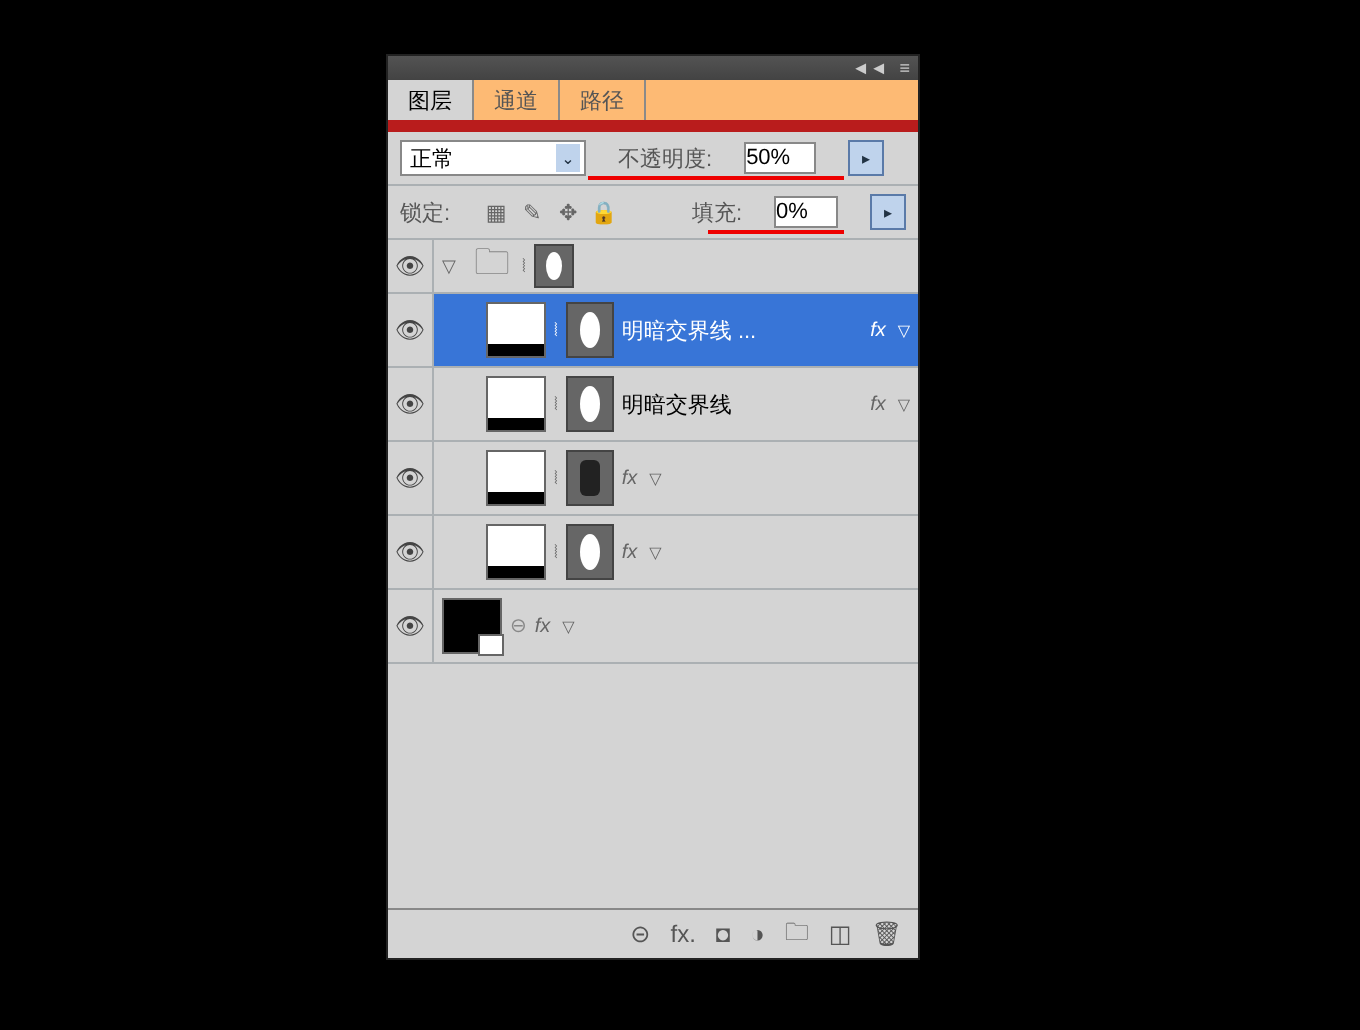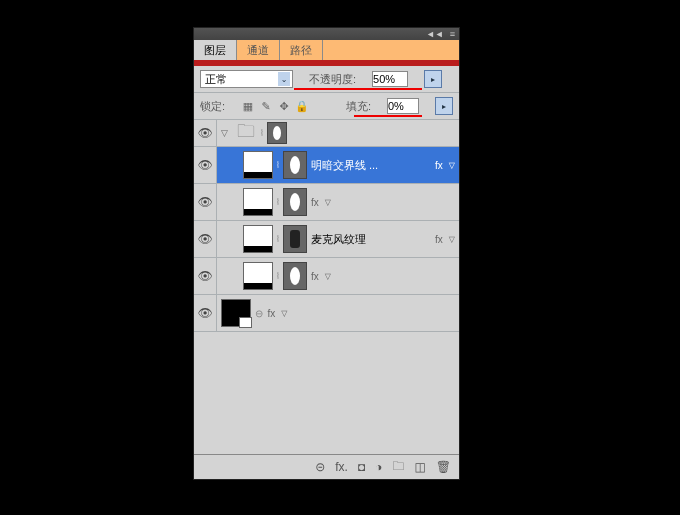--- a/index.html
+++ b/index.html
@@ -26,21 +26,21 @@
 .tg{width:10px;color:#666;font-size:9px}
 .thumb{width:28px;height:26px;background:#fff;border:1px solid #666;position:relative}
 .thumb.folder{background:none;border:none;font-size:18px;color:#888;display:flex;align-items:center;justify-content:center}
 .thumb svg{width:100%;height:100%}
 .link{font-size:9px;color:#666}
 .body.sel .link{color:#fff}
 .mask{width:22px;height:26px;background:#666;border:1px solid #444;display:flex;align-items:center;justify-content:center}
 .mask .ov{width:10px;height:18px;border-radius:50%;background:#fff}
 .mask.hex .ov{border-radius:3px;background:#222;width:10px;height:18px}
 .lname{flex:1;overflow:hidden;white-space:nowrap}
-.fx{font-size:10px;color:#666;margin-right:2px}
+.fx{font-style:italic;font-size:10px;color:#666;margin-right:2px}
 .body.sel .fx{color:#fff}
 .fxa{font-size:8px;color:#666}
 .body.sel .fxa{color:#fff}
 .indent{width:18px}
 .grouprow{height:26px}
 .grouprow .thumb{width:22px;height:18px}
 .grouprow .mask{width:18px;height:20px}
 .grouprow .mask .ov{width:8px;height:14px}
 .bgthumb{width:28px;height:26px;background:#000;border:1px solid #666;position:relative}
 .bgthumb::after{content:"";position:absolute;right:-2px;bottom:-2px;width:11px;height:9px;background:#fff;border:1px solid #666}
@@ -123,38 +123,38 @@
       <div class="body">
         <div class="indent"></div>
         <div class="thumb"><svg viewBox="0 0 28 26">
               <rect x="0" y="0" width="28" height="20" fill="#fff"></rect>
               <rect x="0" y="20" width="28" height="6" fill="#000"></rect>
             </svg></div>
         <span class="link">⦚</span>
         <div class="mask">
             <div class="ov"></div>
           </div>
+        <span class="lname">明暗交界线</span>
         <span class="fx">fx</span>
         <span class="fxa">▽</span>
       </div>
     </div>
 
     <div class="layer">
       <div class="eye">👁</div>
       <div class="body">
         <div class="indent"></div>
         <div class="thumb"><svg viewBox="0 0 28 26">
               <rect x="0" y="0" width="28" height="20" fill="#fff"></rect>
               <rect x="0" y="20" width="28" height="6" fill="#000"></rect>
             </svg></div>
         <span class="link">⦚</span>
         <div class="mask hex">
             <div class="ov"></div>
           </div>
-        <span class="lname">麦克风纹理</span>
         <span class="fx">fx</span>
         <span class="fxa">▽</span>
       </div>
     </div>
 
     <div class="layer">
       <div class="eye">👁</div>
       <div class="body">
         <div class="indent"></div>
         <div class="thumb"><svg viewBox="0 0 28 26">

